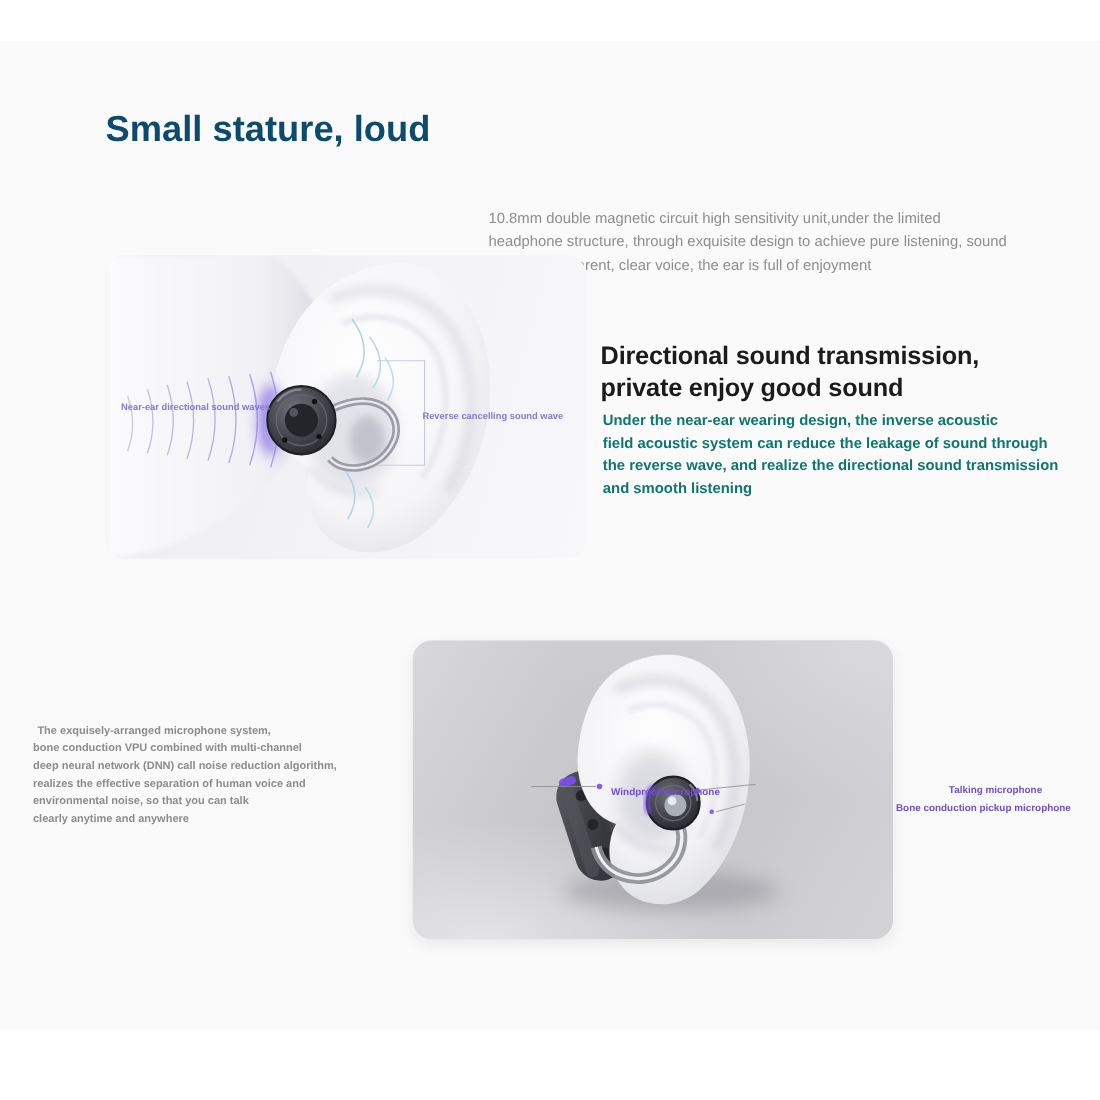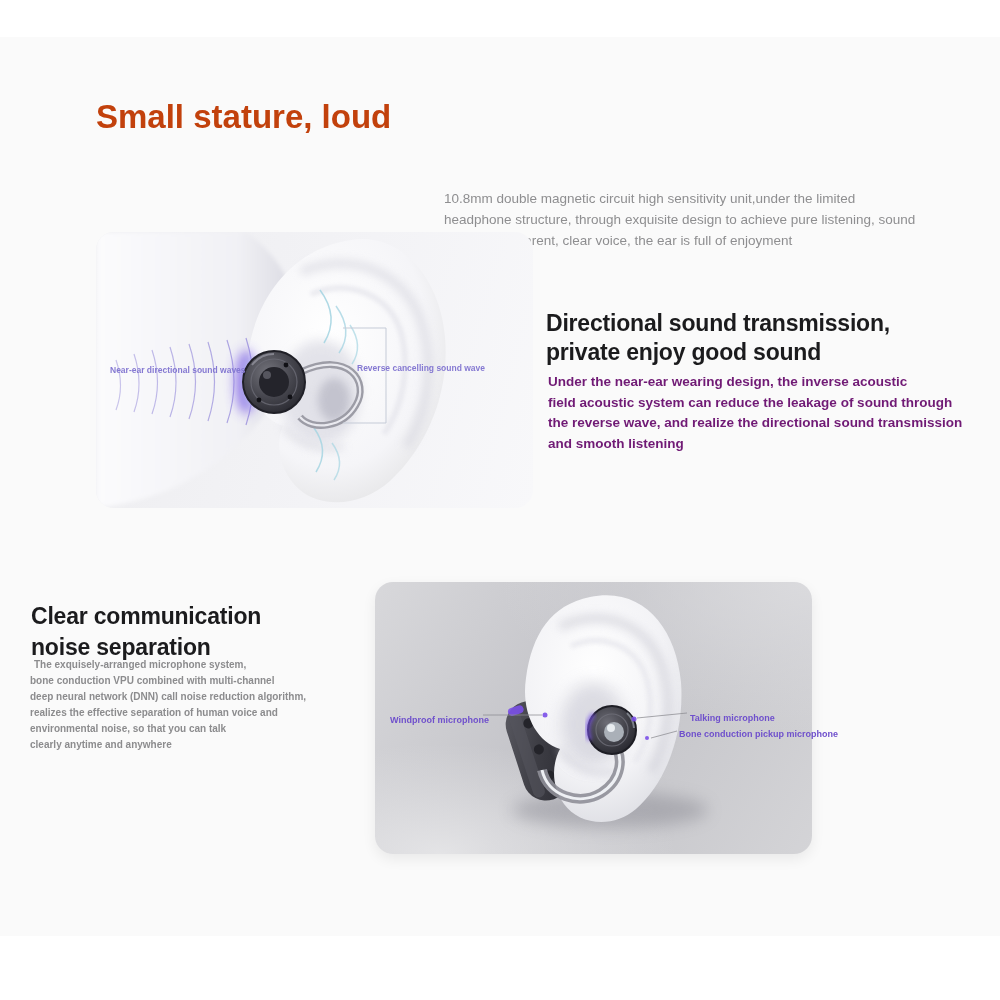--- a/index.html
+++ b/index.html
@@ -1,41 +1,41 @@
 <!DOCTYPE html>
 <html><head>
 <meta charset="utf-8">
 <style>
   html,body{margin:0;padding:0;background:#ffffff;}
   .page{position:relative;width:1000px;height:1000px;background:#ffffff;overflow:hidden;
         font-family:"Liberation Sans", sans-serif;}
   .band{position:absolute;left:0;top:37px;width:1000px;height:899px;background:#fafafa;}
   .abs{position:absolute;}
-  .title{left:96px;top:98px;font-size:33px;font-weight:700;color:#c2410c;letter-spacing:0px;}
+  .title{left:96px;top:98px;font-size:33px;font-weight:700;color:#0c4a6e;letter-spacing:0px;}
   .intro{left:444px;top:150px;width:500px;font-size:13.5px;font-weight:500;color:#8e8e90;
          line-height:21px;white-space:pre-line;margin-top:38px;}
   .card{border-radius:18px;overflow:hidden;}
   .card1{left:96px;top:232px;width:437px;height:276px;
          background:linear-gradient(105deg,#ededf0 0%,#f3f3f6 55%,#f8f8fa 100%);}
   .card2{left:375px;top:582px;width:437px;height:272px;
          background:
            radial-gradient(120% 90% at 15% 100%, rgba(231,231,233,.9) 0%, rgba(231,231,233,0) 45%),
            radial-gradient(130% 100% at 100% 0%, rgba(220,220,223,.9) 0%, rgba(220,220,223,0) 55%),
            linear-gradient(120deg,#d8d8db 0%,#c3c3c8 45%,#cacace 70%,#d4d4d7 100%);
          box-shadow:0 5px 14px rgba(0,0,0,.07);}
   .card svg{display:block;width:100%;height:100%;}
   .overlay{pointer-events:none;}
   .ov1{left:96px;top:232px;width:437px;height:276px;}
-  .ov2{left:375px;top:582px;width:460px;height:272px;}
+  .ov2{left:375px;top:582px;width:460px;height:272px;text-align:center;}
   .tag{position:absolute;font-size:8.5px;font-weight:700;white-space:nowrap;}
   .tag.p1{color:#8579d2;}
   .tag.p2{color:#6f50cc;font-size:9px;}
   .h2{left:546px;top:309px;font-size:23px;font-weight:700;color:#1b1b1d;line-height:29px;
       white-space:pre-line;letter-spacing:-0.2px;}
-  .p2{left:548px;top:372px;width:430px;font-size:13.5px;font-weight:600;color:#701a75;
+  .p2{left:548px;top:372px;width:430px;font-size:13.5px;font-weight:600;color:#0f766e;
       line-height:20.5px;white-space:pre-line;}
   .h3{left:31px;top:601px;font-size:23px;font-weight:700;color:#1b1b1d;line-height:31px;
       white-space:pre-line;letter-spacing:-0.2px;}
   .p3{left:30px;top:657px;width:345px;font-size:10px;font-weight:600;color:#8c8c8e;
       line-height:16px;white-space:pre-line;text-indent:4px;}
 </style>
 </head>
 <body>
 
 <div class="page">
@@ -122,32 +122,30 @@
         <path d="M156,133 A28,28 0 0 1 178,122" fill="none" stroke="#9b9ba6" stroke-width="2" opacity="0.7"></path>
       </g>
 
       <g fill="none" stroke="#c5cbd7" stroke-width="1">
         <path d="M247,96 L290,96 L290,191 L247,191"></path>
       </g>
     </svg>
   </div>
   <div class="abs overlay ov1">
     <span class="tag p1" style="left:14px;top:133px;text-align:right;">Near-ear directional sound waves</span>
-    <span class="tag p1" style="left:261px;top:131px;">Reverse cancelling sound wave</span>
+    <span class="tag p1" style="left:261px;top:141px;padding-left:27px;">Reverse cancelling sound wave</span>
   </div>
 
   <div class="abs h2">Directional sound transmission,
 private enjoy good sound</div>
   <div class="abs p2">Under the near-ear wearing design, the inverse acoustic
 field acoustic system can reduce the leakage of sound through
 the reverse wave, and realize the directional sound transmission
 and smooth listening</div>
 
-  <div class="abs h3">Clear communication
-noise separation</div>
   <div class="abs p3">The exquisely-arranged microphone system,
 bone conduction VPU combined with multi-channel
 deep neural network (DNN) call noise reduction algorithm,
 realizes the effective separation of human voice and
 environmental noise, so that you can talk
 clearly anytime and anywhere</div>
 
   <div class="abs card card2">
     <svg viewBox="0 0 437 272">
       <defs>

